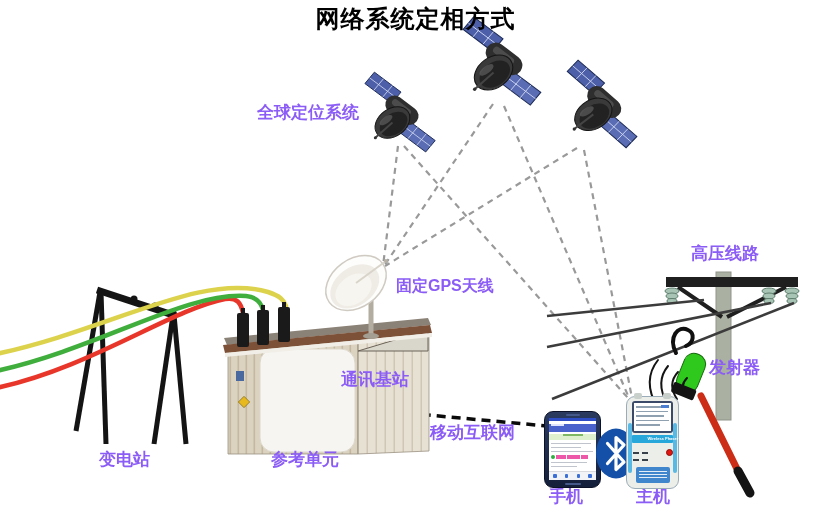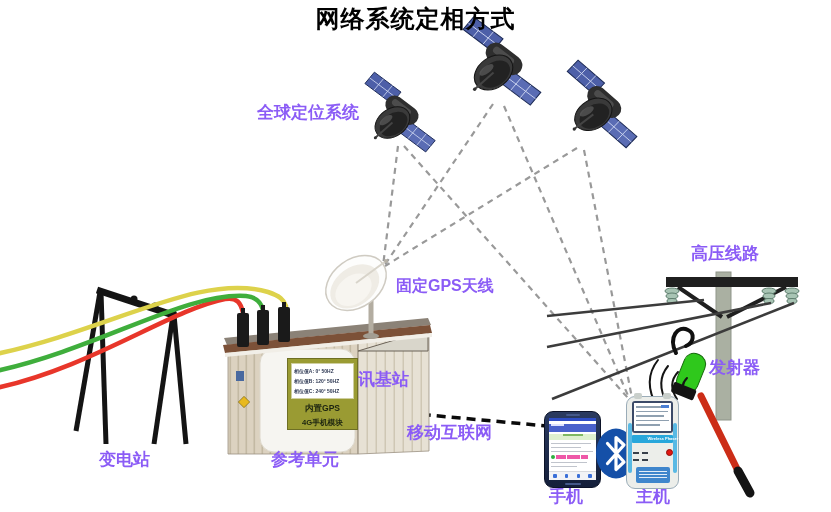--- a/index.html
+++ b/index.html
@@ -203,33 +203,24 @@
   </svg>
 
   <div class="title">网络系统定相方式</div>
   <div class="lbl" style="left:257px;top:104px;">全球定位系统</div>
   <div class="lbl" style="left:396px;top:277px;font-size:16px;">固定GPS天线</div>
   <div class="lbl" style="left:341px;top:371px;">通讯基站</div>
   <div class="lbl" style="left:271px;top:451px;">参考单元</div>
   <div class="lbl" style="left:99px;top:451px;">变电站</div>
   <div class="lbl" style="left:691px;top:245px;">高压线路</div>
   <div class="lbl" style="left:709px;top:359px;">发射器</div>
-  <div class="lbl" style="left:407px;top:424px;">移动互联网</div>
+  <div class="lbl" style="left:430px;top:424px;">移动互联网</div>
   <div class="lbl" style="left:549px;top:488px;text-align:center;">手机</div>
   <div class="lbl" style="left:636px;top:488px;">主机</div>
 
-  <div class="panel">
-    <div class="panel-white">
-      <div class="prow">相位值A:  0°    50HZ</div>
-      <div class="prow">相位值B:  120°  50HZ</div>
-      <div class="prow">相位值C:  240°  50HZ</div>
-    </div>
-    <div class="pgps">内置GPS</div>
-    <div class="p4g">4G手机模块</div>
-  </div>
 
   <div class="phone">
     <div class="p-speaker"></div>
     <div class="p-screen">
       <div class="p-status"></div>
       <div class="p-head">
           <div class="word"></div>
         </div>
       <div class="p-grow">
           <div class="word"></div>

